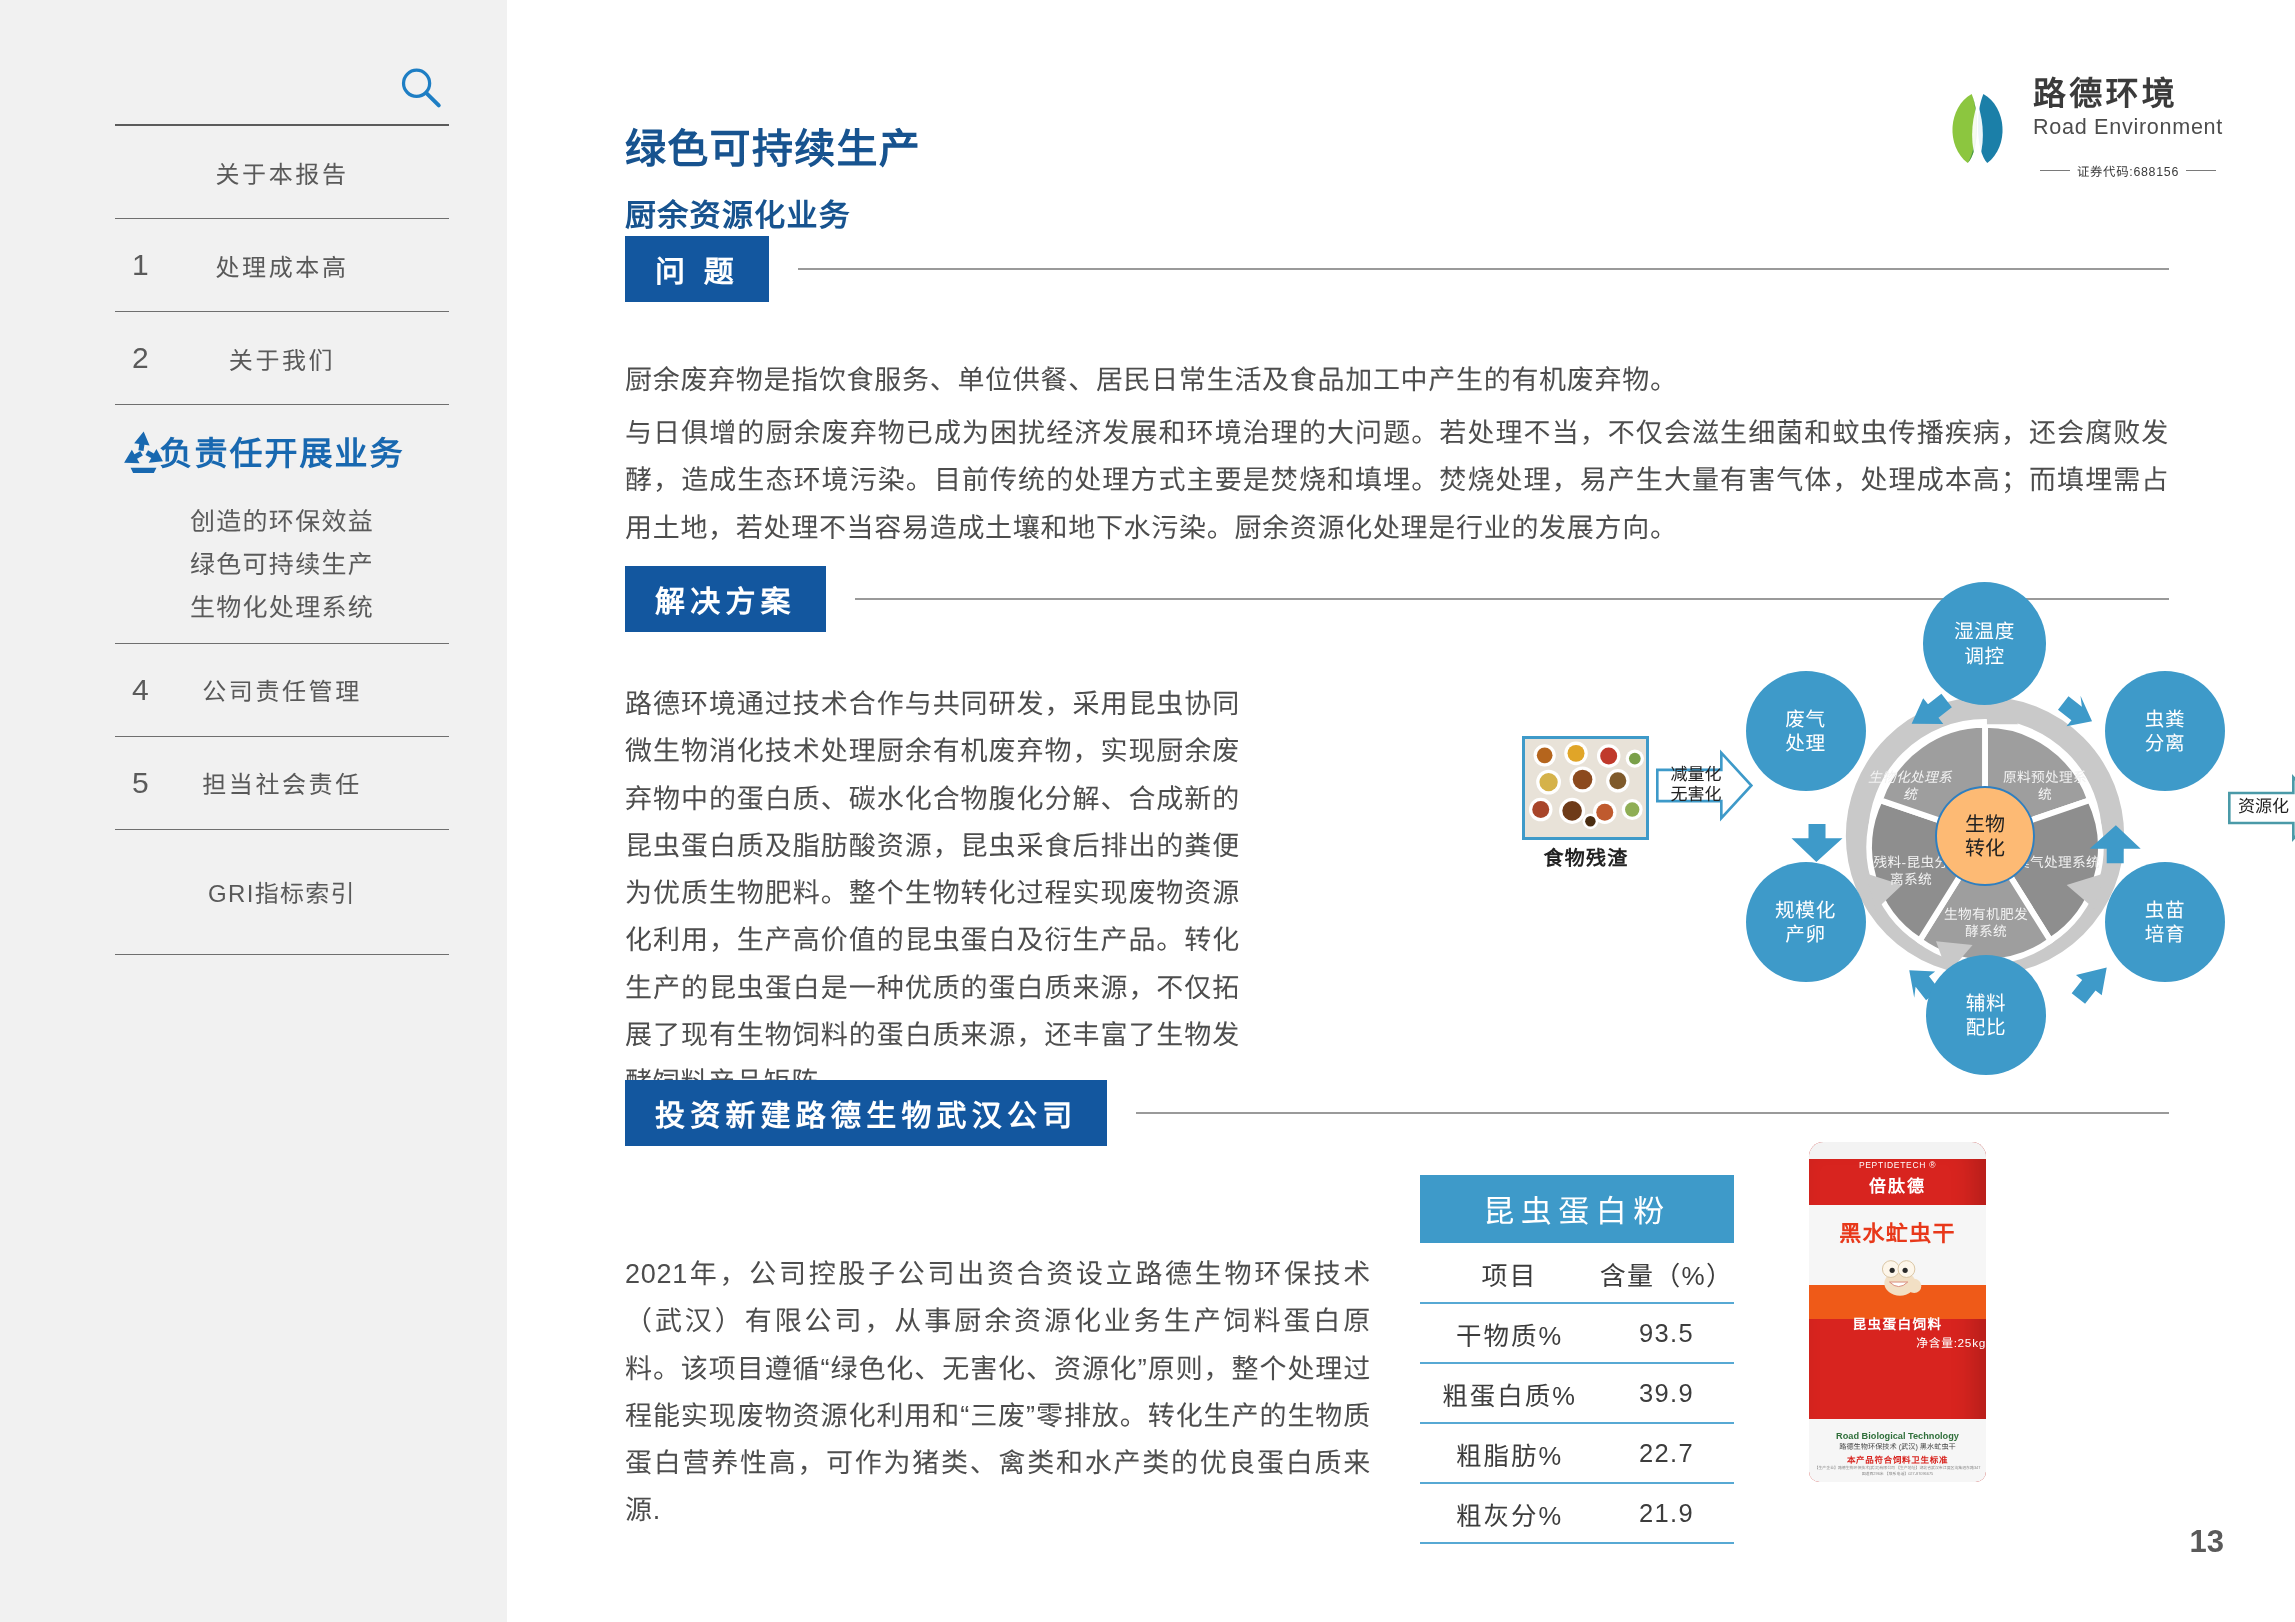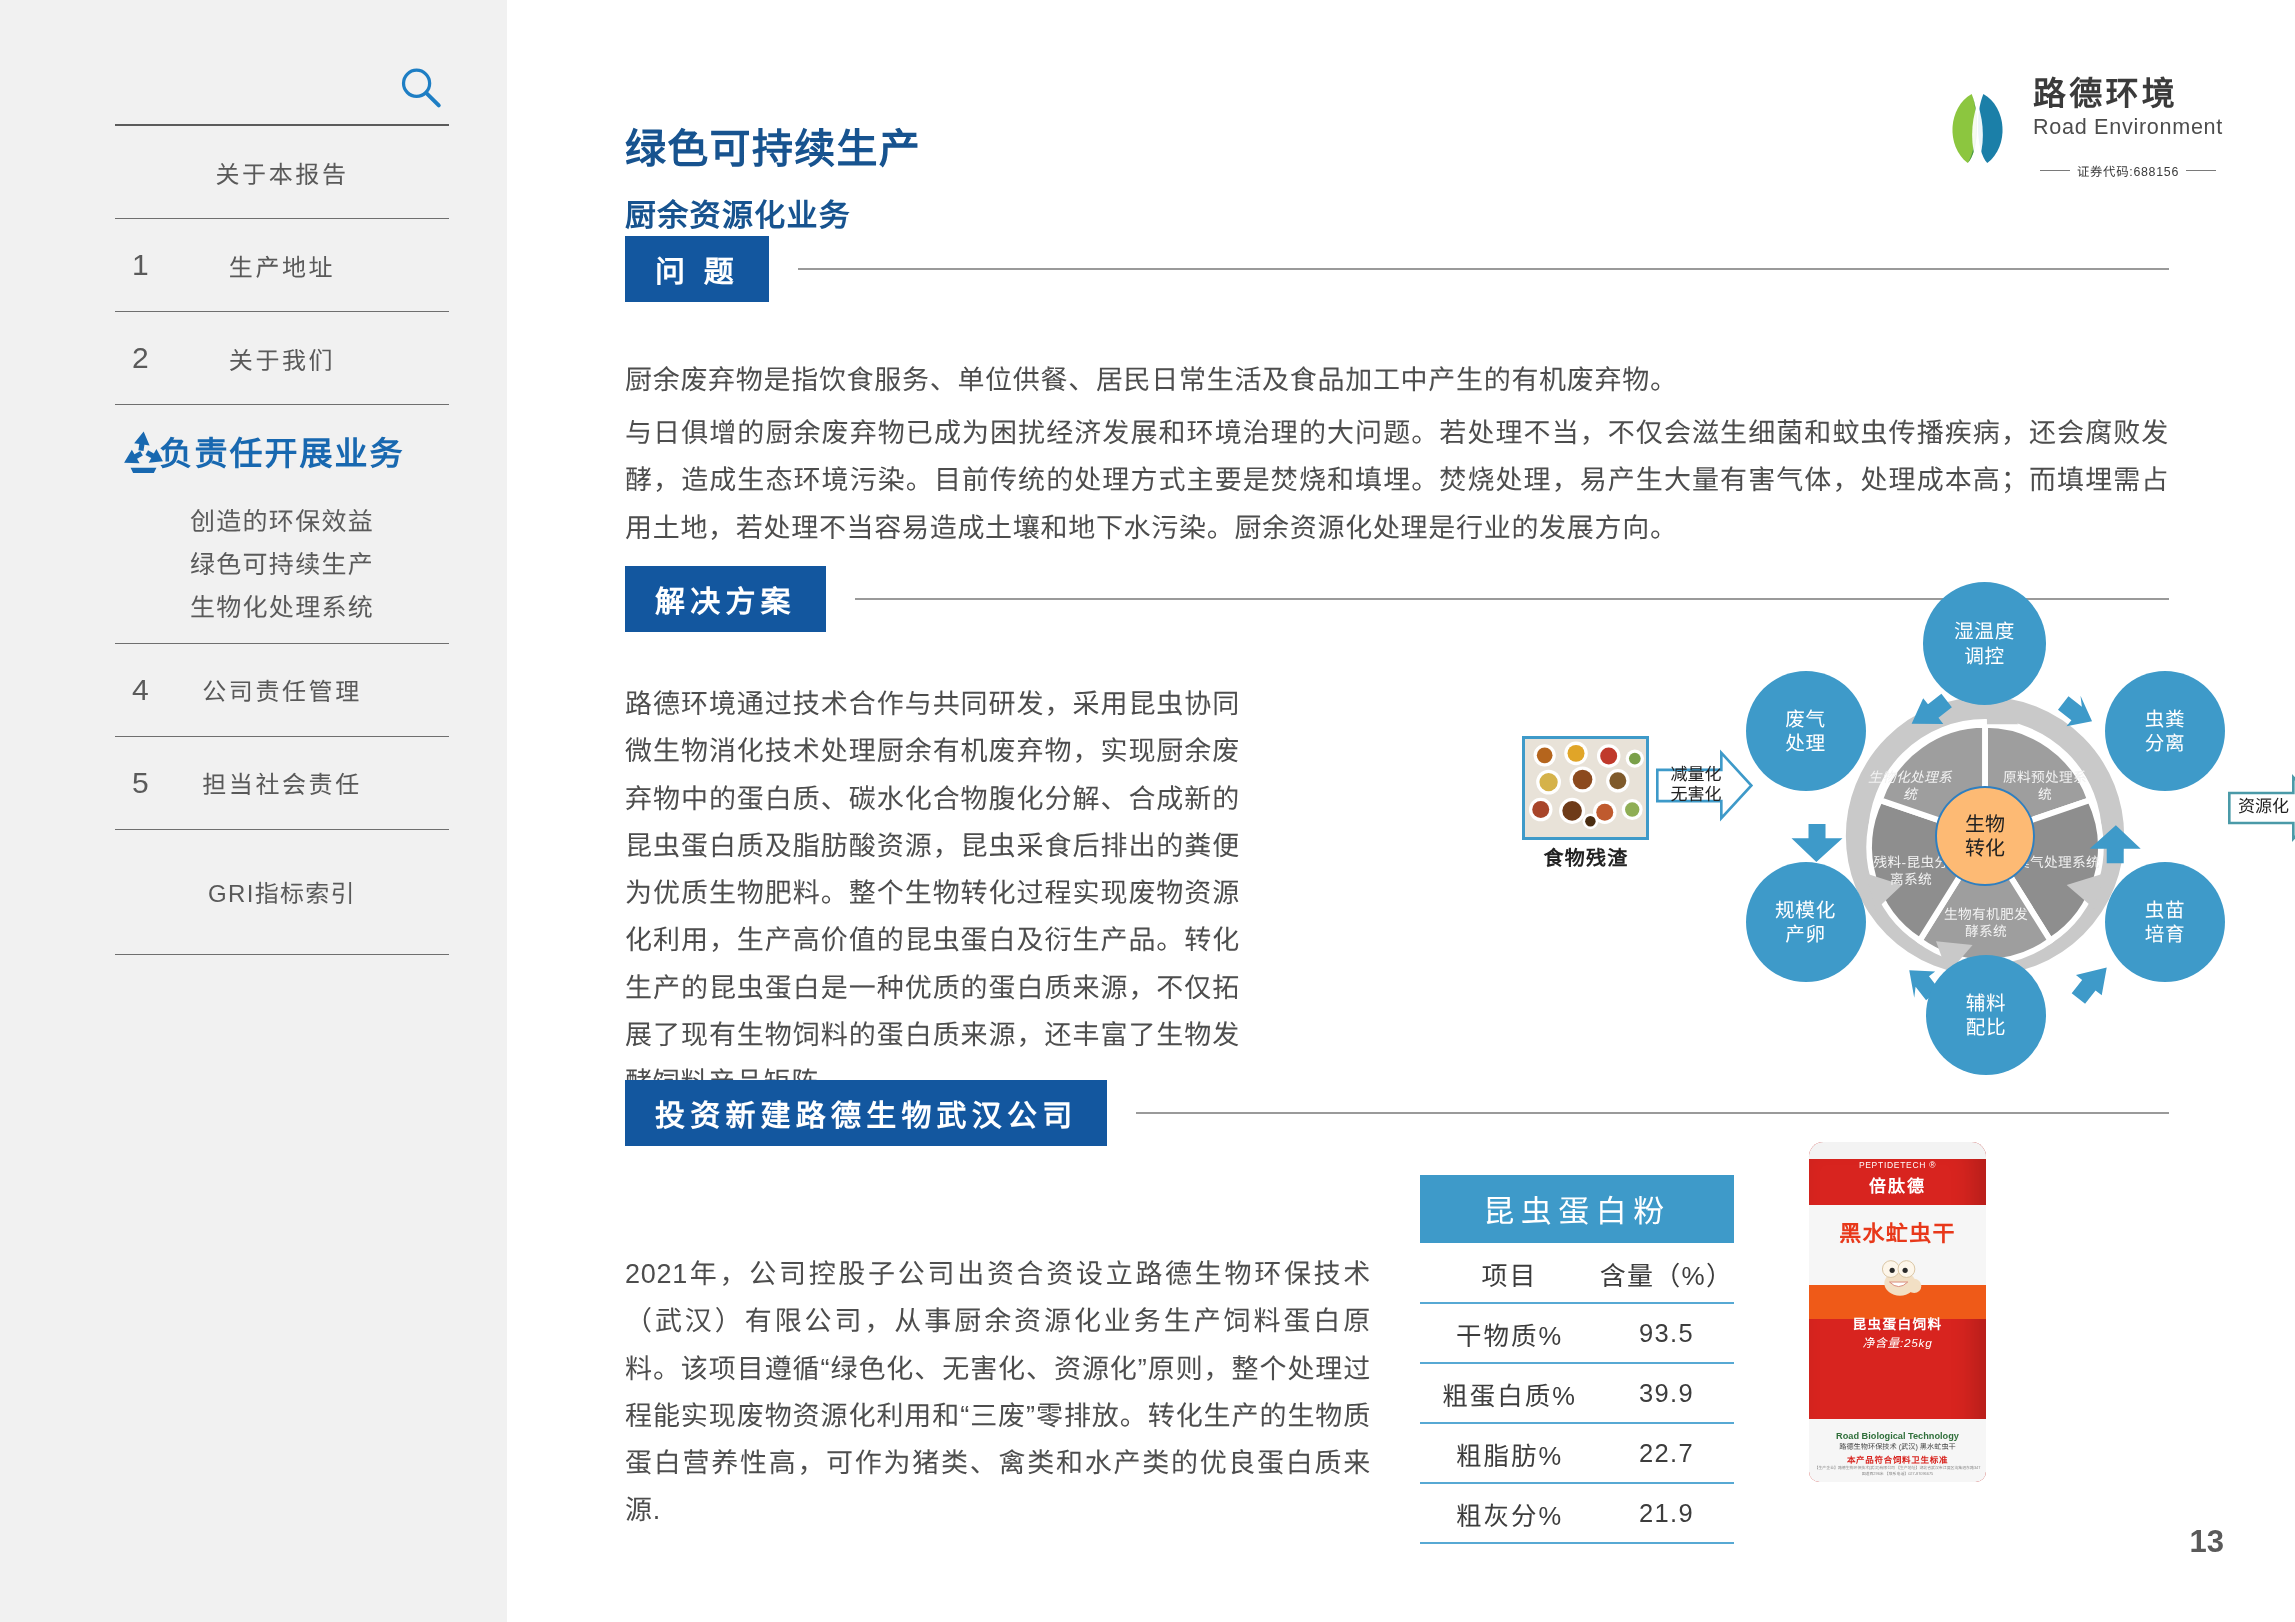--- a/index.html
+++ b/index.html
@@ -165,22 +165,22 @@
   }
   .bag-face{
     position:absolute;top:115px;left:50%;transform:translateX(-50%);
     width:48px;height:41px;
   }
   .bag-sub{
     position:absolute;top:171px;left:0;right:0;text-align:center;color:#fff;
     font-size:13.7px;letter-spacing:1.3px;font-weight:700;
   }
   .bag-weight{
-    position:absolute;top:191px;left:0;right:0;text-align:center;color:#fff;
-    font-size:11.8px;letter-spacing:0.7px;font-style:italic;
+    position:absolute;top:191px;left:0;right:0;text-align:right;color:#fff;
+    font-size:11.8px;letter-spacing:0.7px;
   }
   .bag-foot-logo{
     position:absolute;bottom:41px;left:0;right:0;text-align:center;
     color:#2f6f3a;font-size:9.2px;font-weight:700;
   }
   .bag-foot-cn{
     position:absolute;bottom:31px;left:0;right:0;text-align:center;
     color:#444;font-size:7.2px;
   }
   .bag-std{
@@ -215,21 +215,21 @@
       <div class="rule"></div>
 
       <div class="toc-row">
         <span class="toc-label">关于本报告</span>
       </div>
 
       <div class="rule thin"></div>
 
       <div class="toc-row">
         <span class="toc-num">1</span>
-        <span class="toc-label">生产地址</span>
+        <span class="toc-label">处理成本高</span>
       </div>
 
       <div class="rule thin"></div>
 
       <div class="toc-row">
         <span class="toc-num">2</span>
         <span class="toc-label">关于我们</span>
       </div>
 
       <div class="rule thin"></div>

